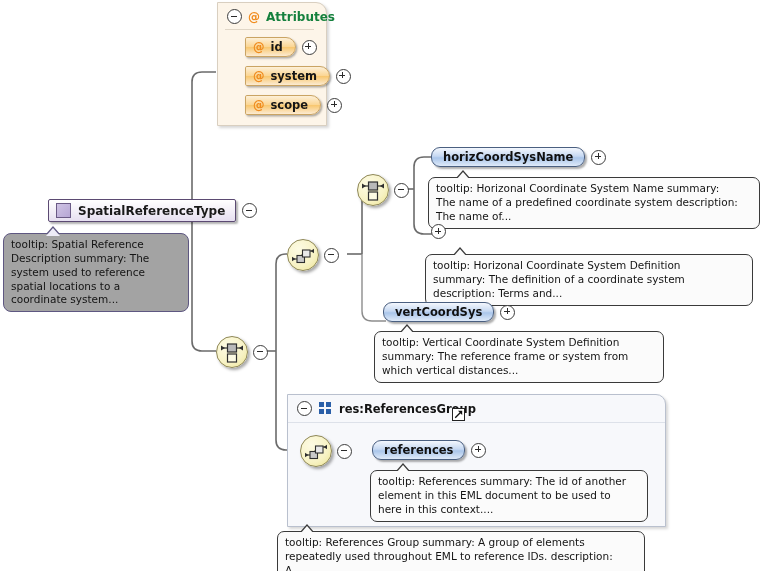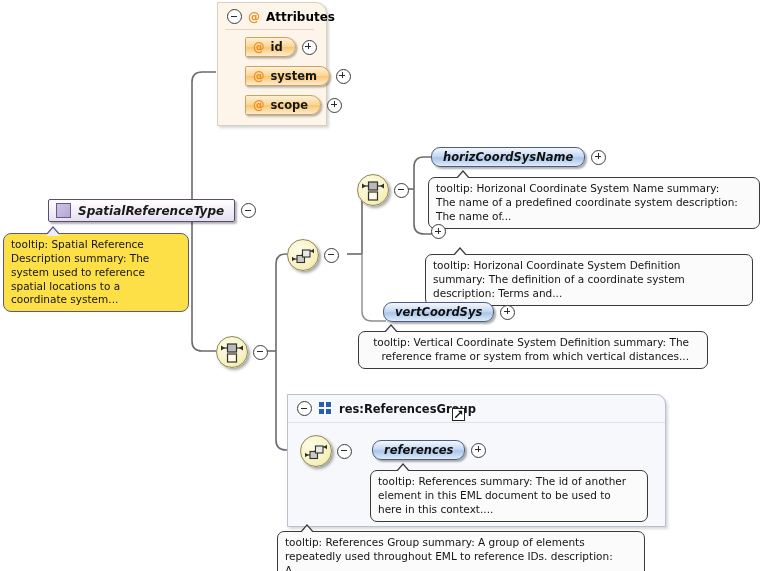--- a/index.html
+++ b/index.html
@@ -20,21 +20,21 @@
     width: 762px;
     height: 571px;
   }
   .wires {
     position: absolute;
     left: 0; top: 0;
     width: 762px;
     height: 571px;
     pointer-events: none;
   }
-  .node { position: absolute; font-style: italic; }
+  .node { position: absolute; }
 
   
   .typebox {
     display: flex;
     align-items: center;
     gap: 7px;
     background: linear-gradient(to bottom, #ffffff 0%, #f2eef7 55%, #e6dff0 100%);
     border: 1px solid #5b4a72;
     border-radius: 2px;
     padding: 3px 10px 3px 7px;
@@ -70,21 +70,21 @@
     margin-bottom: 7px;
   }
   .attrpanel .hdr .at {
     color: #f08b1d;
     font-weight: bold;
     font-size: 12px;
   }
   .attrpanel .hdr .lbl {
     font-size: 12px;
     font-weight: bold;
-    color: #000000;
+    color: #15803d;
   }
   .attrrow {
     display: flex;
     align-items: center;
     gap: 6px;
     margin: 0 0 9px 20px;
   }
   .attrrow:last-child { margin-bottom: 0; }
   .attrpill {
     display: inline-flex;
@@ -170,21 +170,21 @@
   }
   .tip .beak, .tip .beak2 {
     position: absolute;
     width: 0; height: 0;
     border-left: 7px solid transparent;
     border-right: 7px solid transparent;
   }
   .tip .beak  { top: -8px; border-bottom: 8px solid #3a3a3a; }
   .tip .beak2 { top: -6.5px; border-bottom: 8px solid #fbfbfb; }
   .tip.lav {
-    background: #fde047;
+    background: #a3a3a3;
     border-color: #5e5781;
     border-radius: 8px;
   }
   .tip.lav .beak  { border-bottom-color: #5e5781; }
   .tip.lav .beak2 { border-bottom-color: #eeecf7; }
 
   
   .groupbox {
     position: absolute;
     background: #f7f8fb;
@@ -388,21 +388,21 @@
     <span>tooltip: Horizonal Coordinate System Definition summary: The definition of a coordinate system description: Terms and...</span>
   </div>
 
   <div class="node elwrap" style="left:363px; top:302px;padding-left:20px;">
     <span class="elpill">
       <span>vertCoordSys</span>
     </span>
     <span class="toggle plus"></span>
   </div>
 
-  <div class="tip" style="left:358px; top:331px; width:350px;text-align:right;">
+  <div class="tip" style="left:374px; top:331px; width:290px;">
     <span class="beak" style="left:25px;"></span>
     <span class="beak2" style="left:25px;"></span>
     <span>tooltip: Vertical Coordinate System Definition summary: The reference frame or system from which vertical distances...</span>
   </div>
 
   <div class="groupbox" style="left:287px; top:394px; width:379px; height:133px;">
     <div class="ghdr">
       <span class="toggle"></span>
       <span class="gicon">
         <i class="a"></i>

